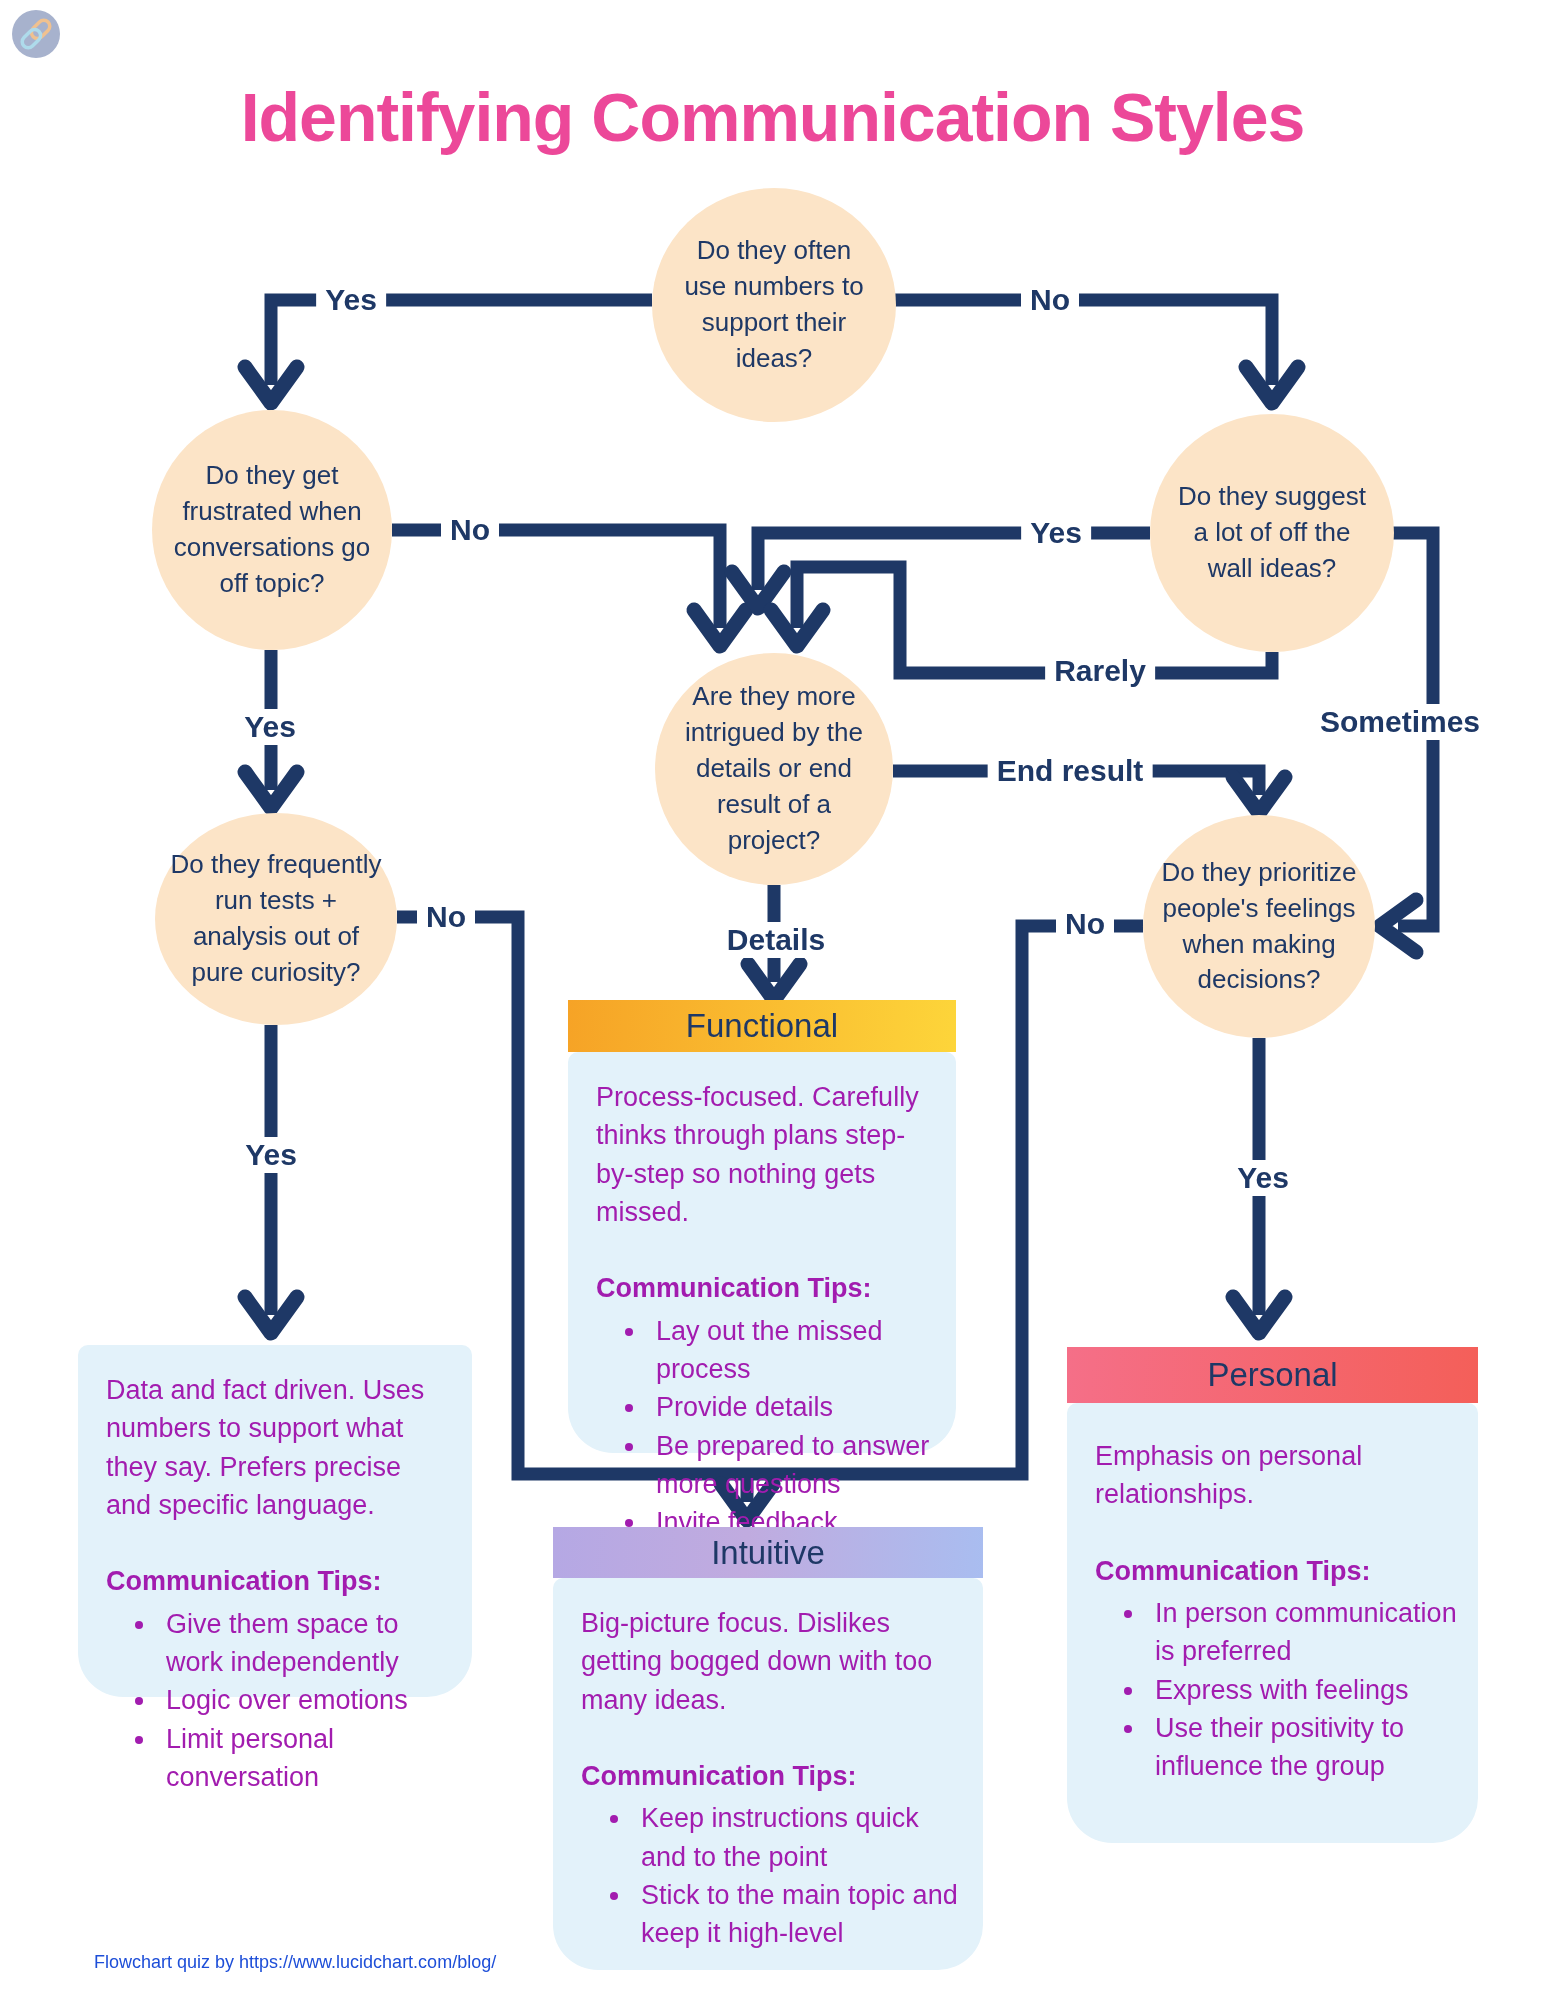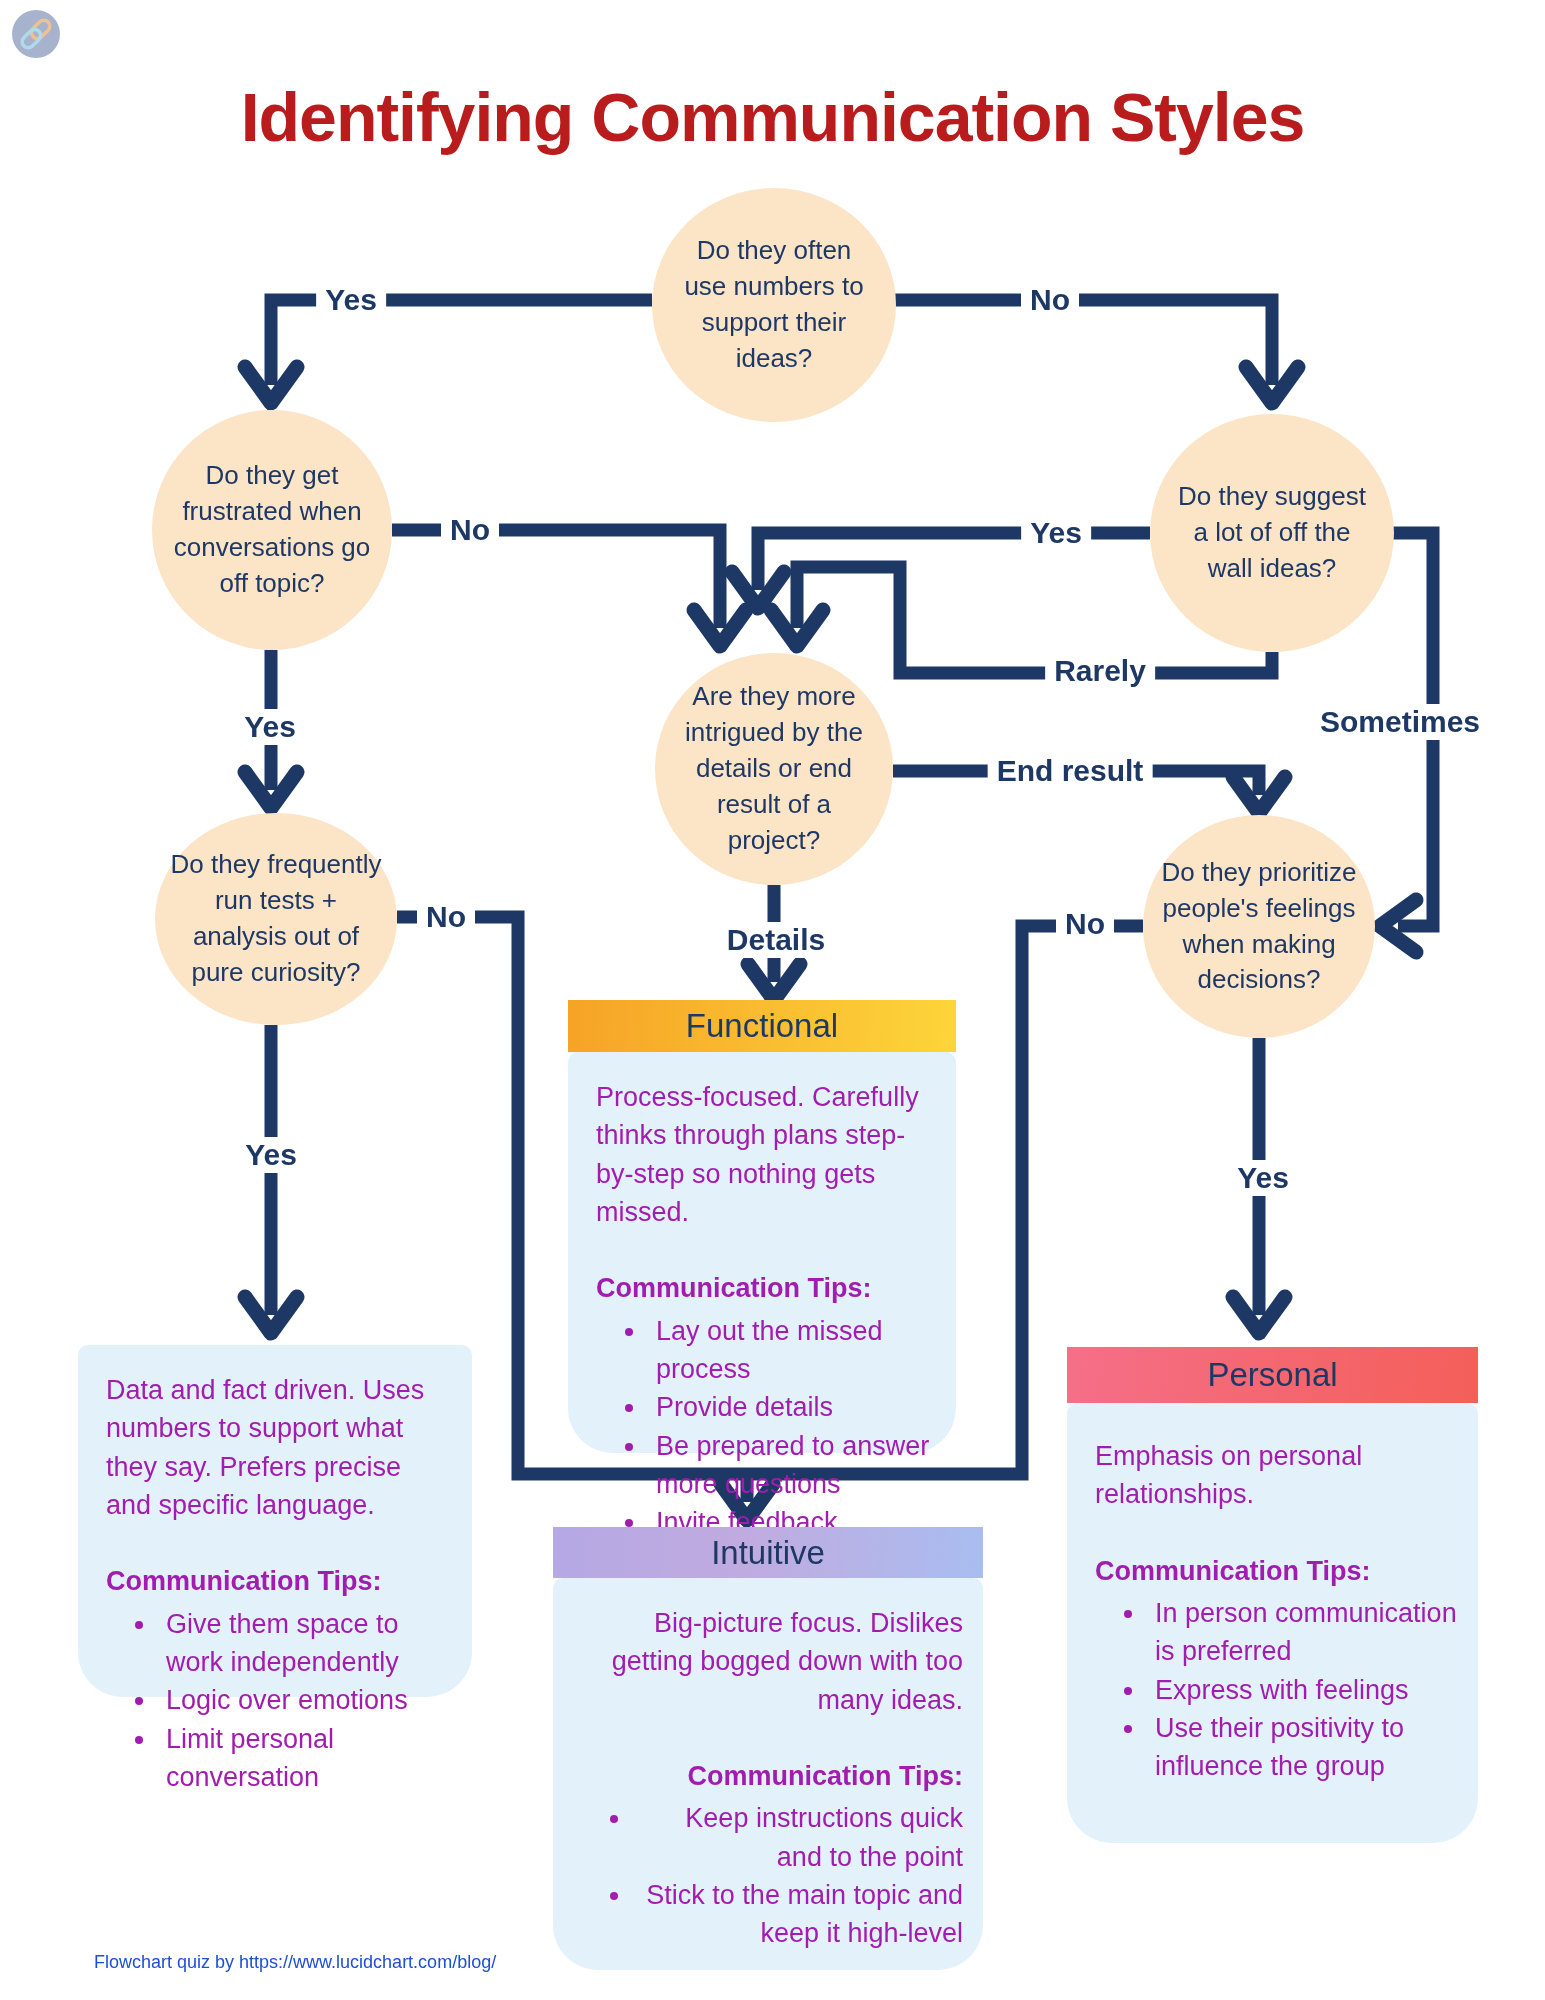--- a/index.html
+++ b/index.html
@@ -6,21 +6,21 @@
   .page{
     position:relative;width:1545px;height:2000px;background:#ffffff;overflow:hidden;
     font-family:"Liberation Sans","DejaVu Sans",sans-serif;color:#1e3866;
   }
   .logo{
     position:absolute;left:12px;top:10px;width:48px;height:48px;border-radius:50%;
     background:#a7b2cd;display:flex;align-items:center;justify-content:center;
   }
   .page-title{
     position:absolute;left:0;top:78px;width:1545px;text-align:center;
-    font-size:68px;font-weight:800;color:#b91c1c;letter-spacing:-1px;
+    font-size:68px;font-weight:800;color:#ec4899;letter-spacing:-1px;
   }
   .connectors{position:absolute;left:0;top:0;z-index:0;}
   .qnode{
     position:absolute;background:#fce4c7;border-radius:50%;z-index:1;
     display:flex;align-items:center;justify-content:center;text-align:center;
   }
   .qtext{font-size:26px;line-height:1.38;color:#1e3866;}
   .edge-label{
     position:absolute;transform:translate(-50%,-50%);z-index:2;
     font-size:30px;font-weight:700;color:#1e3866;background:#ffffff;
@@ -150,21 +150,21 @@
       <p class="desc">Data and fact driven. Uses numbers to support what they say. Prefers precise and specific language.</p>
       <p class="tips-heading">Communication Tips:</p>
       <ul class="tips">
           <li>Give them space to work independently</li>
           <li>Logic over emotions</li>
           <li>Limit personal conversation</li>
         </ul>
     </div>
   </div>
 
-  <div class="card" style="left:553px;top:1527px;width:430px;text-align:right;">
+  <div class="card" style="left:553px;top:1527px;width:430px;">
     <div class="card-header intuitive" style="height:51px;">
       <span>Intuitive</span>
     </div>
     <div class="card-body" style="height:392px;">
       <p class="desc">Big-picture focus. Dislikes getting bogged down with too many ideas.</p>
       <p class="tips-heading">Communication Tips:</p>
       <ul class="tips">
           <li>Keep instructions quick and to the point</li>
           <li>Stick to the main topic and keep it high-level</li>
         </ul>

